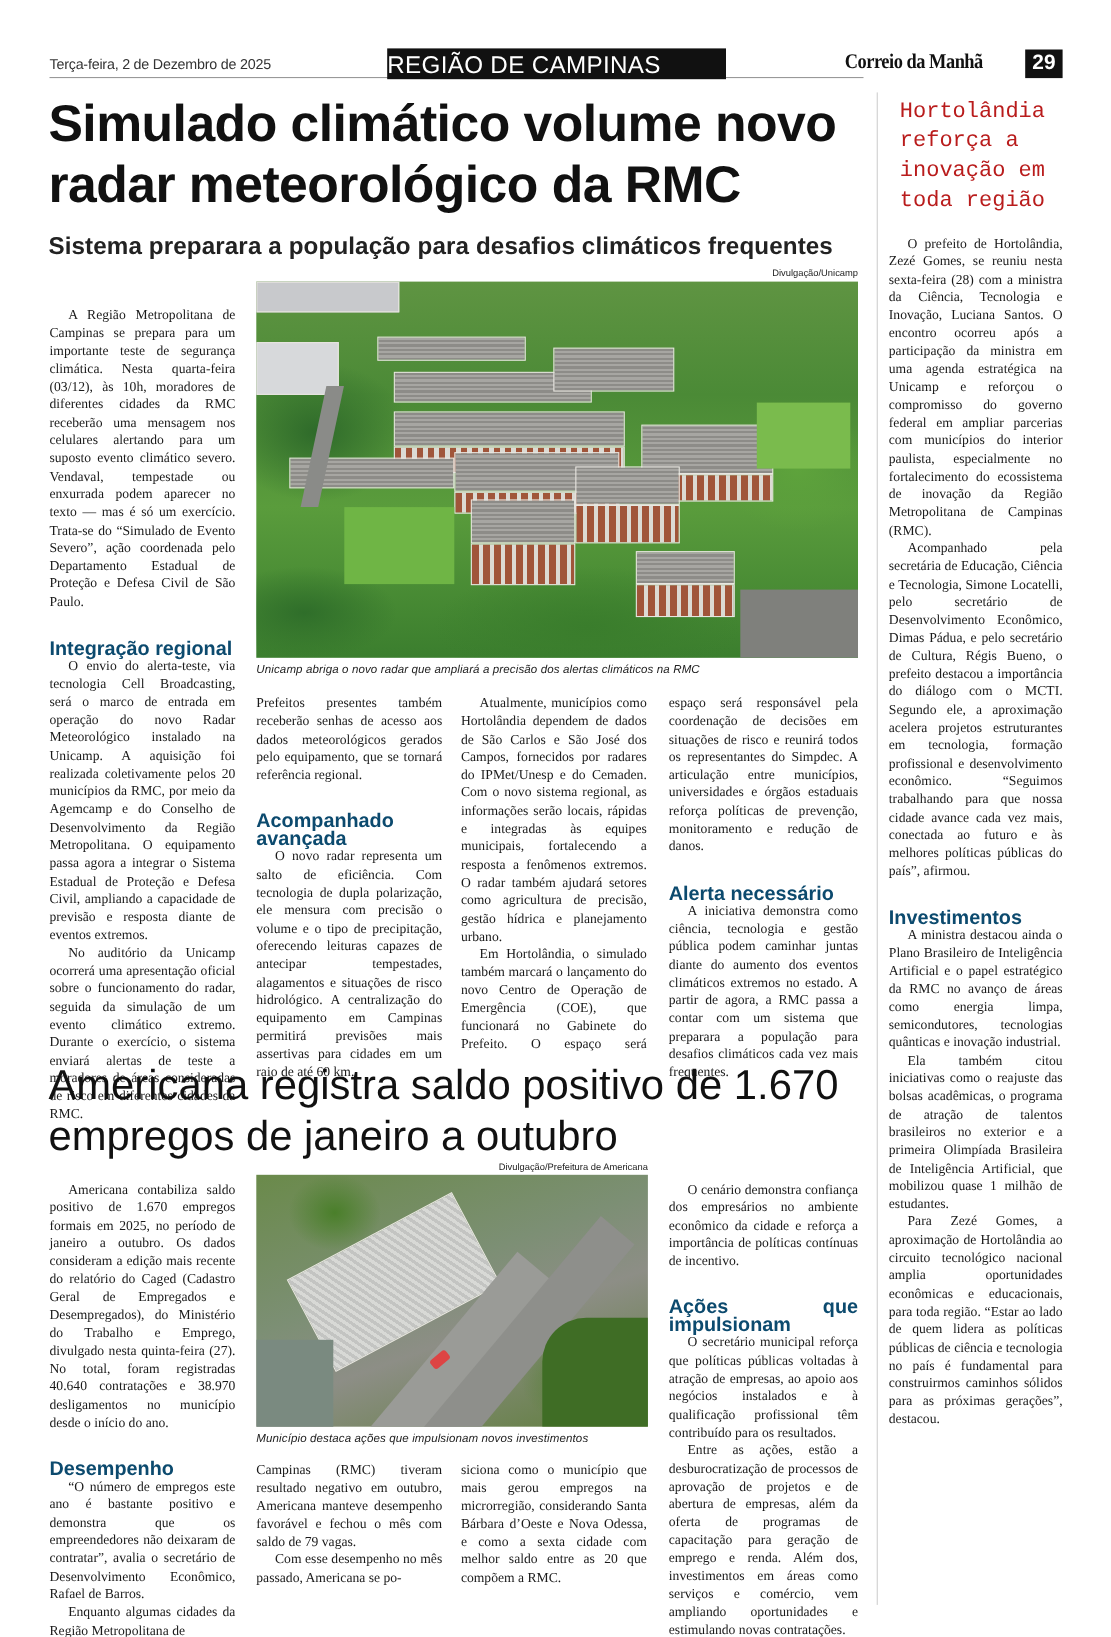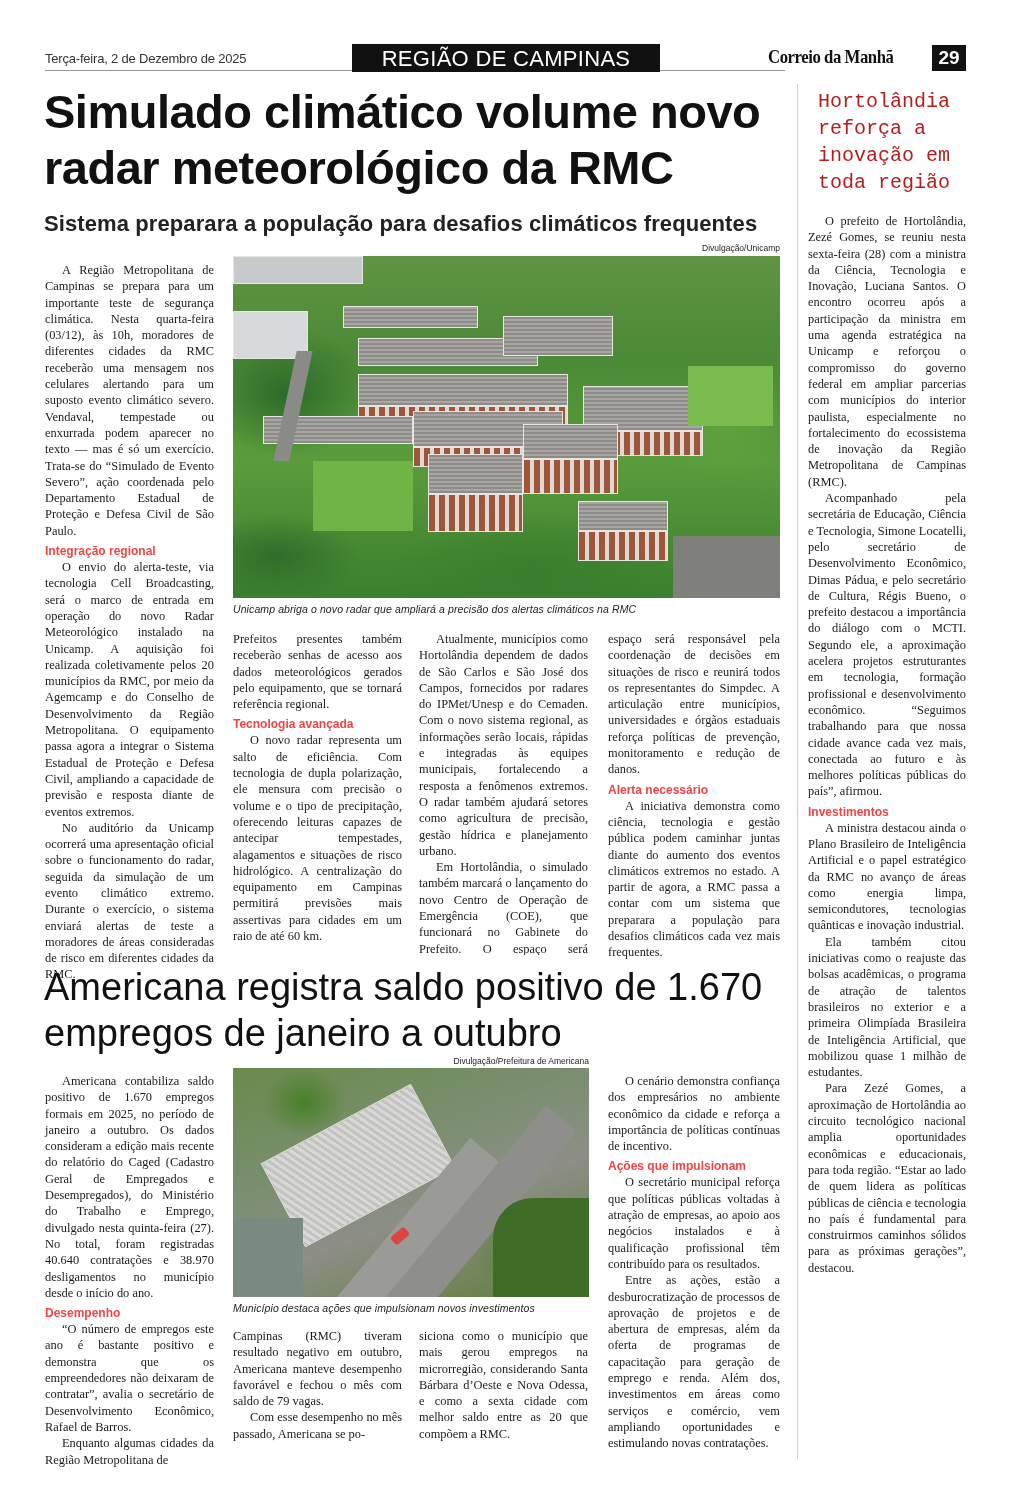--- a/index.html
+++ b/index.html
@@ -5,21 +5,21 @@
   * { box-sizing: border-box; margin: 0; padding: 0; }
   html, body { width: 1010px; height: 1488px; background: #ffffff; overflow: hidden; }
   body { position: relative; color: #1a1a1a; font-family: "Liberation Serif", serif; }
 
   .abs { position: absolute; }
 
   
   .mast-date { left: 45px; top: 51px; font-family: "Liberation Sans", sans-serif; font-size: 13px; color: #333; letter-spacing: -0.2px; }
   .mast-rule { left: 45px; top: 70px; width: 740px; height: 1px; background: #999; }
   .mast-section { left: 352px; top: 44px; width: 308px; height: 28px; background: #111; color: #fff;
-    font-family: "Liberation Sans", sans-serif; font-size: 22px; text-align: center; line-height: 30px; letter-spacing: 0.3px; }
+    font-family: "Liberation Sans", sans-serif; font-size: 22px; line-height: 30px; letter-spacing: 0.3px; }
   .mast-brand { left: 768px; top: 46px; font-family: "Liberation Serif", serif; font-weight: bold; font-size: 19px; color: #111; letter-spacing: -0.5px; transform: scaleX(0.88); transform-origin: left; }
   .mast-page { left: 932px; top: 45px; width: 34px; height: 26px; background: #111; color: #fff; font-family: "Liberation Sans", sans-serif; font-weight: bold; font-size: 19px; text-align: center; line-height: 26px; }
 
   
   .hl-main { left: 44px; top: 84px; width: 760px; font-family: "Liberation Sans", sans-serif; font-size: 47px; line-height: 56px; color: #111; letter-spacing: -0.5px; }
   .subhead { left: 44px; top: 211px; width: 740px; font-family: "Liberation Sans", sans-serif; font-size: 22px; color: #222; letter-spacing: 0.1px; }
   .hl-second { left: 44px; top: 964px; width: 760px; font-family: "Liberation Sans", sans-serif; font-size: 38px; line-height: 46px; color: #111; }
   .side-hl { left: 818px; top: 88px; width: 160px; font-family: Liberation Mono, monospace; font-size: 20px; line-height: 27px; color: #b91c1c; }
 
   .credit { font-family: "Liberation Sans", sans-serif; font-size: 8.5px; color: #222; text-align: right; }
@@ -41,24 +41,24 @@
   .bldg { position: absolute; background: #b9b6ae; border: 1px solid #e8e6e0; }
   .bldg.brick { background: repeating-linear-gradient(90deg, #a0553a 0 6px, #dcdad4 6px 10px); }
   .bldg.roof { background: repeating-linear-gradient(0deg, #8d8c88 0 2px, #a7a6a2 2px 4px); }
   .road { position: absolute; background: #8a8b88; }
 
   .caption { font-family: "Liberation Sans", sans-serif; font-style: italic; font-size: 10.5px; color: #222; letter-spacing: 0.1px; }
 
   
   .col { font-family: "Liberation Serif", serif; font-size: 12.4px; line-height: 16.3px; color: #1a1a1a; text-align: justify; hyphens: auto; }
   .col p { text-indent: 17px; }
-  .col h4 { font-family: "Liberation Sans", sans-serif; font-weight: bold; font-size: 12px; line-height: 16px; margin-top: 4px; color: #ef4444; }
+  .col h4 { font-family: "Liberation Sans", sans-serif; font-weight: bold; font-size: 18px; line-height: 16px; margin-top: 26px; color: #0c4a6e; }
   .col h4 + p { margin-top: 0; }
 
-  .c1 { left: 45px; top: 262px; width: 169px; }
+  .c1 { left: 45px; top: 278px; width: 169px; }
   .c2 { left: 233px; top: 631px; width: 169px; }
   .c3 { left: 419px; top: 631px; width: 169px; }
   .c4 { left: 608px; top: 631px; width: 172px; }
   .c5 { left: 808px; top: 213px; width: 158px; }
   .b1 { left: 45px; top: 1073px; width: 169px; }
   .b2 { left: 233px; top: 1328px; width: 169px; }
   .b3 { left: 419px; top: 1328px; width: 169px; }
   .b4 { left: 608px; top: 1073px; width: 172px; }
 
   .vrule { width: 1px; background: #cfcfcf; }
@@ -104,21 +104,21 @@
 
 <div class="abs col c1">
   <p>A Região Metropolitana de Campinas se prepara para um importante teste de segurança climática. Nesta quarta-feira (03/12), às 10h, moradores de diferentes cidades da RMC receberão uma mensagem nos celulares alertando para um suposto evento climático severo. Vendaval, tempestade ou enxurrada podem aparecer no texto — mas é só um exercício. Trata-se do “Simulado de Evento Severo”, ação coordenada pelo Departamento Estadual de Proteção e Defesa Civil de São Paulo.</p>
   <h4>Integração regional</h4>
   <p>O envio do alerta-teste, via tecnologia Cell Broadcasting, será o marco de entrada em operação do novo Radar Meteorológico instalado na Unicamp. A aquisição foi realizada coletivamente pelos 20 municípios da RMC, por meio da Agemcamp e do Conselho de Desenvolvimento da Região Metropolitana. O equipamento passa agora a integrar o Sistema Estadual de Proteção e Defesa Civil, ampliando a capacidade de previsão e resposta diante de eventos extremos.</p>
   <p>No auditório da Unicamp ocorrerá uma apresentação oficial sobre o funcionamento do radar, seguida da simulação de um evento climático extremo. Durante o exercício, o sistema enviará alertas de teste a moradores de áreas consideradas de risco em diferentes cidades da RMC.</p>
 </div>
 
 <div class="abs col c2">
   <p style="text-indent:0;">Prefeitos presentes também receberão senhas de acesso aos dados meteorológicos gerados pelo equipamento, que se tornará referência regional.</p>
-  <h4>Tecnologia avançada</h4>
+  <h4>Acompanhado avançada</h4>
   <p>O novo radar representa um salto de eficiência. Com tecnologia de dupla polarização, ele mensura com precisão o volume e o tipo de precipitação, oferecendo leituras capazes de antecipar tempestades, alagamentos e situações de risco hidrológico. A centralização do equipamento em Campinas permitirá previsões mais assertivas para cidades em um raio de até 60 km.</p>
 </div>
 
 <div class="abs col c3">
   <p>Atualmente, municípios como Hortolândia dependem de dados de São Carlos e São José dos Campos, fornecidos por radares do IPMet/Unesp e do Cemaden. Com o novo sistema regional, as informações serão locais, rápidas e integradas às equipes municipais, fortalecendo a resposta a fenômenos extremos. O radar também ajudará setores como agricultura de precisão, gestão hídrica e planejamento urbano.</p>
   <p style="height:96px;overflow:hidden;">Em Hortolândia, o simulado também marcará o lançamento do novo Centro de Operação de Emergência (COE), que funcionará no Gabinete do Prefeito. O espaço será responsável pela coordenação de decisões em situações de risco e reunirá todos os representantes do Simpdec. A articulação entre municípios, universidades e órgãos estaduais reforça políticas de prevenção, monitoramento e redução de danos.</p>
 </div>
 
 <div class="abs col c4">
   <p style="text-indent:0;">espaço será responsável pela coordenação de decisões em situações de risco e reunirá todos os representantes do Simpdec. A articulação entre municípios, universidades e órgãos estaduais reforça políticas de prevenção, monitoramento e redução de danos.</p>

